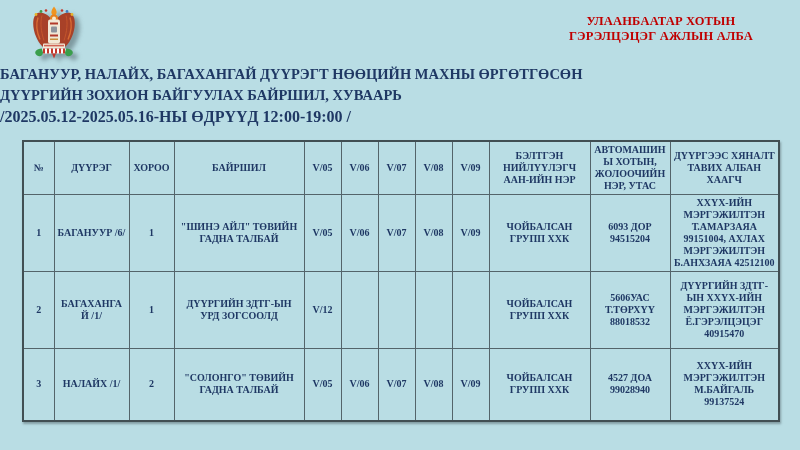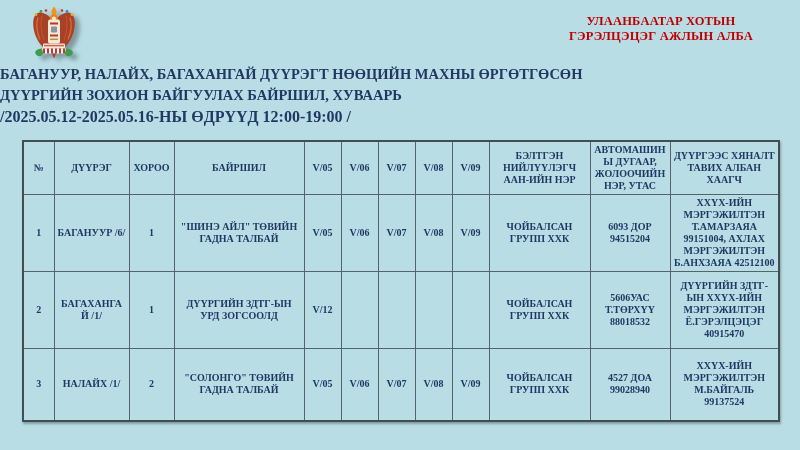--- a/index.html
+++ b/index.html
@@ -135,21 +135,21 @@
         <th>№</th>
         <th>ДҮҮРЭГ</th>
         <th>ХОРОО</th>
         <th>БАЙРШИЛ</th>
         <th>V/05</th>
         <th>V/06</th>
         <th>V/07</th>
         <th>V/08</th>
         <th>V/09</th>
         <th>БЭЛТГЭН НИЙЛҮҮЛЭГЧ ААН-ИЙН НЭР</th>
-        <th>АВТОМАШИНЫ ДУГААР, ЖОЛООЧИЙН НЭР, УТАС</th>
+        <th>АВТОМАШИНЫ ХОТЫН, ЖОЛООЧИЙН НЭР, УТАС</th>
         <th>ДҮҮРГЭЭС ХЯНАЛТ ТАВИХ АЛБАН ХААГЧ</th>
       </tr>
 
       <tr class="r0">
         <td>1</td>
         <td>БАГАНУУР /6/</td>
         <td>1</td>
         <td class="loc">"ШИНЭ АЙЛ" ТӨВИЙН ГАДНА ТАЛБАЙ</td>
         <td>V/05</td>
         <td>V/06</td>

